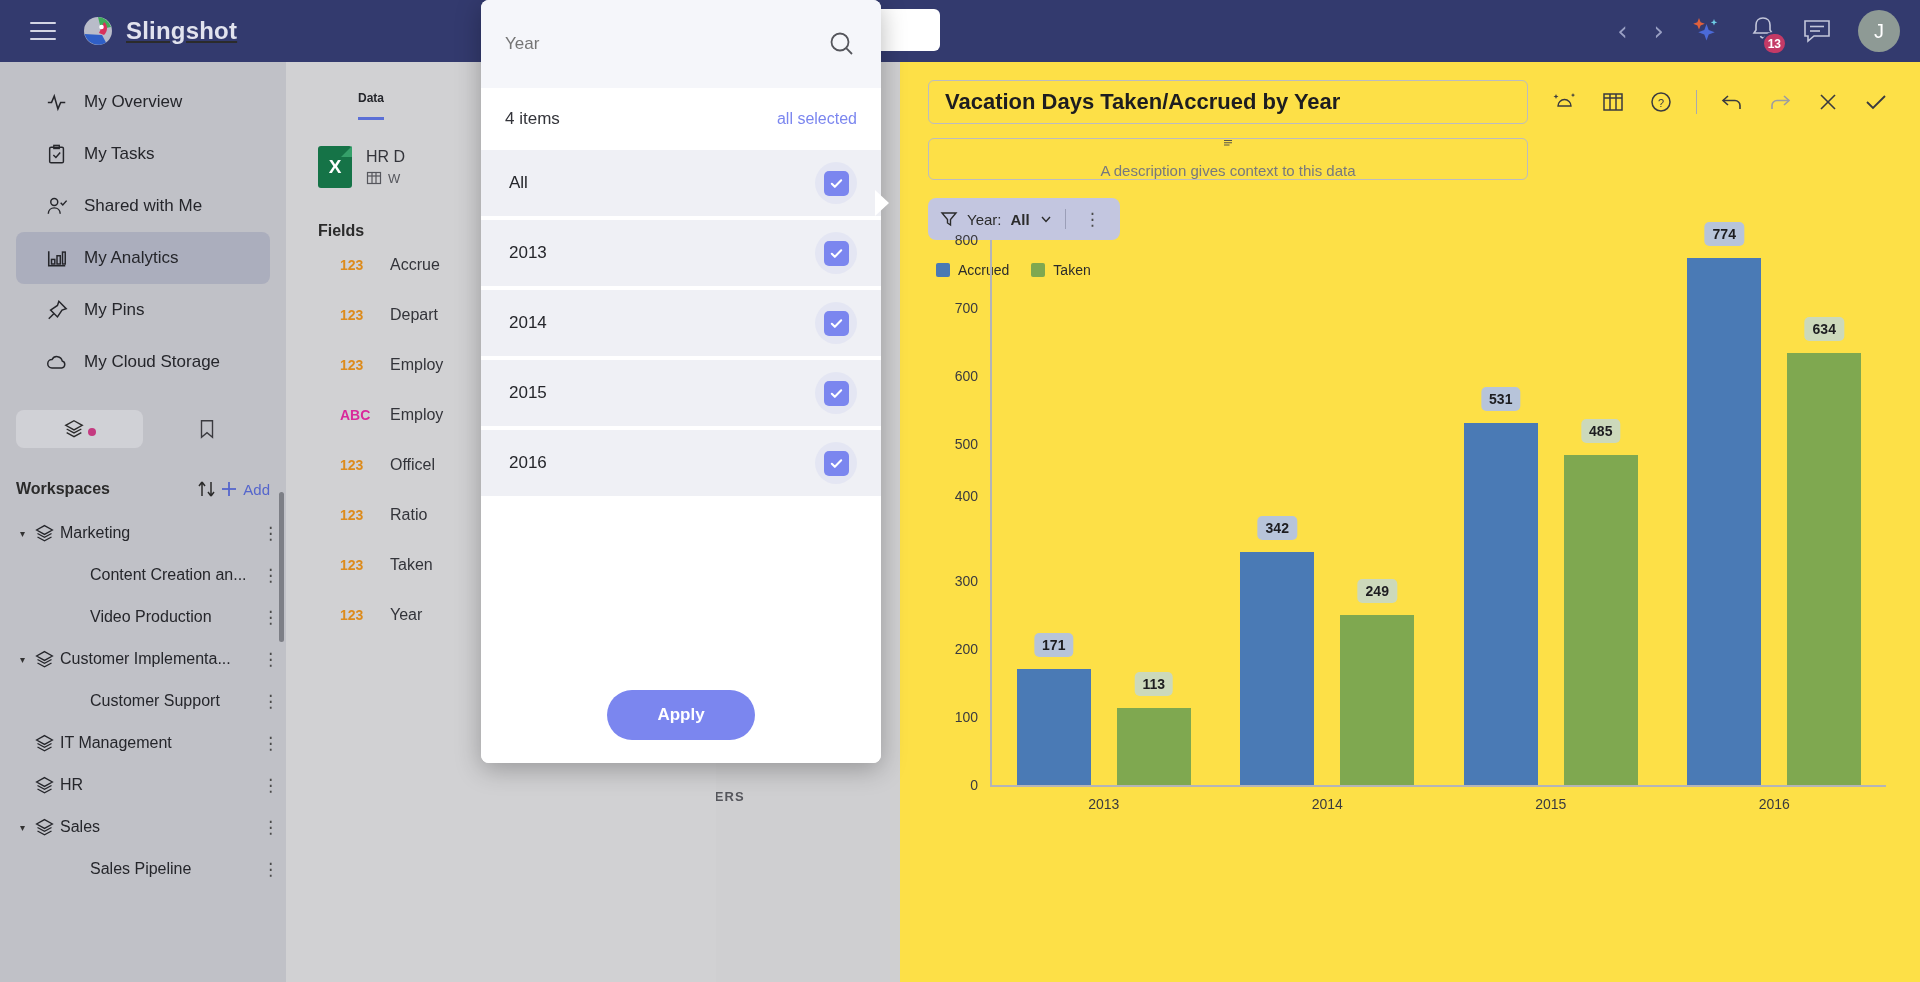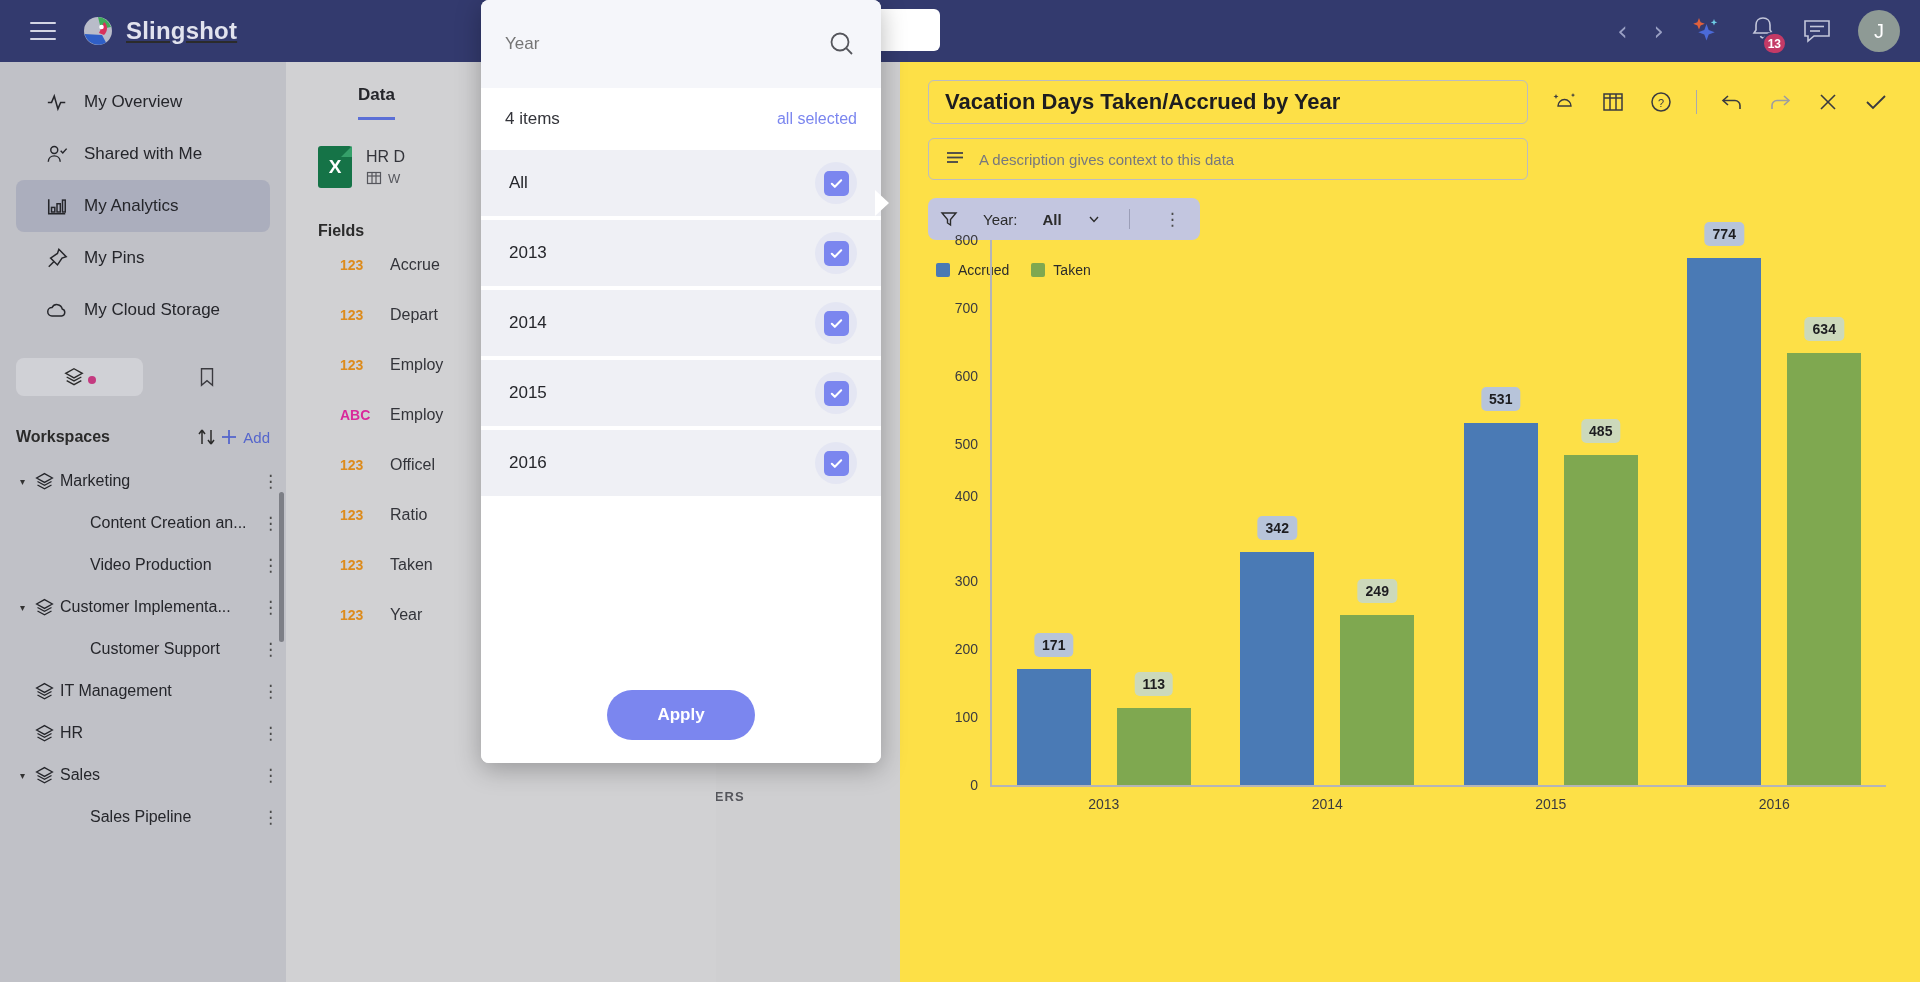--- a/index.html
+++ b/index.html
@@ -78,21 +78,21 @@
   .kebab { width: 30px; text-align: center; color: #4a4a4a; font-size: 17px; letter-spacing: 1px; cursor: pointer; font-family:"DejaVu Sans",sans-serif;}
   .scroll-ind { position: absolute; left: 279px; top: 430px; width: 5px; height: 150px;
     background: #7d7f86; border-radius: 3px; }
 
   
   .datapanel {
     position: absolute; top: 62px; left: 286px; width: 430px; height: 920px;
     background: #d1d1d3; z-index: 8; overflow: hidden;
   }
   .dp-tabs { height: 58px; display: flex; align-items: flex-end; padding-left: 72px; }
-  .dp-tab { font-size: 17px; font-weight: bold; color: #25262b; padding-bottom: 12px;
+  .dp-tab { font-size: 12px; font-weight: bold; color: #25262b; padding-bottom: 12px;
      border-bottom: 3px solid #5b6fd6; cursor: pointer; }
   .dp-src { display: flex; align-items: center; gap: 14px; padding: 26px 0 0 32px; }
   .xls {
     width: 34px; height: 42px; background: #157347; border-radius: 3px; color: #fff;
     font-size: 19px; font-weight: bold; display: flex; align-items: center;
     justify-content: center; position: relative;
   }
   .xls::after { content:""; position:absolute; top:0; right:0; border-width: 0 0 11px 11px;
     border-style: solid; border-color: transparent transparent #35a06a transparent; }
   .dp-src-txt { font-size: 16px; color: #33343a; }
@@ -127,26 +127,26 @@
     width: 600px; height: 44px; border: 1px solid #bcbcc0; border-radius: 6px;
     display: flex; align-items: center; padding: 0 16px;
     font-size: 22px; font-weight: bold; color: #1d1d20; background: transparent;
   }
   .ch-tools { display: flex; align-items: center; gap: 22px; margin-left: 24px; }
   .tool { width: 26px; height: 26px; display: flex; align-items: center; justify-content: center; cursor: pointer; }
   .tooldiv { width: 1px; height: 24px; background: #a9a9ae; }
   .ch-desc {
     margin: 14px 0 0 28px; width: 600px; height: 42px; border: 1px solid #bcbcc0;
     border-radius: 6px; display: flex; align-items: center; gap: 14px; padding: 0 16px;
-    font-size: 15px; color: #77787e;
+    font-size: 15px; color: #77787e; flex-direction: column;
   }
   .ch-filters { margin: 18px 0 0 28px; display: flex; align-items: center; gap: 12px; }
   .chip {
     height: 42px; background: #c3c6e0; border-radius: 8px; display: flex;
-    align-items: center; gap: 25px; padding: 0 12px; font-size: 15px; cursor: pointer;
+    align-items: center; gap: 9px; padding: 0 12px; font-size: 15px; cursor: pointer;
   }
   .chip .sep { width: 1px; height: 20px; background: #9b9eb8; margin: 0 3px; }
   .addviz {
     height: 42px; border: 1px solid #bcbcc0; border-radius: 8px; display: flex;
     align-items: center; gap: 14px; padding: 0 16px; font-size: 15px;
     color: #6d6e74; cursor: pointer;
   }
   .legend { display: flex; align-items: center; gap: 10px; margin: 22px 0 0 36px; font-size: 14px; }
   .legend .sw { width: 14px; height: 14px; border-radius: 2px; }
 
@@ -262,20 +262,30 @@
 <div class="sidebar">
   <div style="height:14px"></div>
   <div id="nav-list">
       <div class="nav-item">
         <span class="nav-icon">
           <svg width="23" height="23" viewBox="0 0 24 24">
             <path d="M2 12 H6 L9 5 L13 19 L16 12 H21" fill="none" stroke="#25262b" stroke-width="1.7"></path>
           </svg>
         </span>
         <span>My Overview</span>
+      </div>
+      <div class="nav-item">
+        <span class="nav-icon">
+          <svg width="23" height="23" viewBox="0 0 24 24">
+            <rect x="4" y="4" width="15" height="17" rx="1.5" fill="none" stroke="#25262b" stroke-width="1.6"></rect>
+            <rect x="8.5" y="2" width="6" height="3.5" fill="none" stroke="#25262b" stroke-width="1.4"></rect>
+            <path d="M8 12.5 L10.8 15.2 L15.5 9.8" fill="none" stroke="#25262b" stroke-width="1.6"></path>
+          </svg>
+        </span>
+        <span>My Tasks</span>
       </div>
       <div class="nav-item">
         <span class="nav-icon">
           <svg width="23" height="23" viewBox="0 0 24 24">
             <circle cx="9" cy="7" r="3.8" fill="none" stroke="#25262b" stroke-width="1.6"></circle>
             <path d="M2.5 20 c0 -4 3 -6.5 6.5 -6.5 s6.5 2.5 6.5 6.5" fill="none" stroke="#25262b" stroke-width="1.6"></path>
             <path d="M16 8 L18.3 10.3 L22.5 5.6" fill="none" stroke="#25262b" stroke-width="1.6"></path>
           </svg>
         </span>
         <span>Shared with Me</span>

